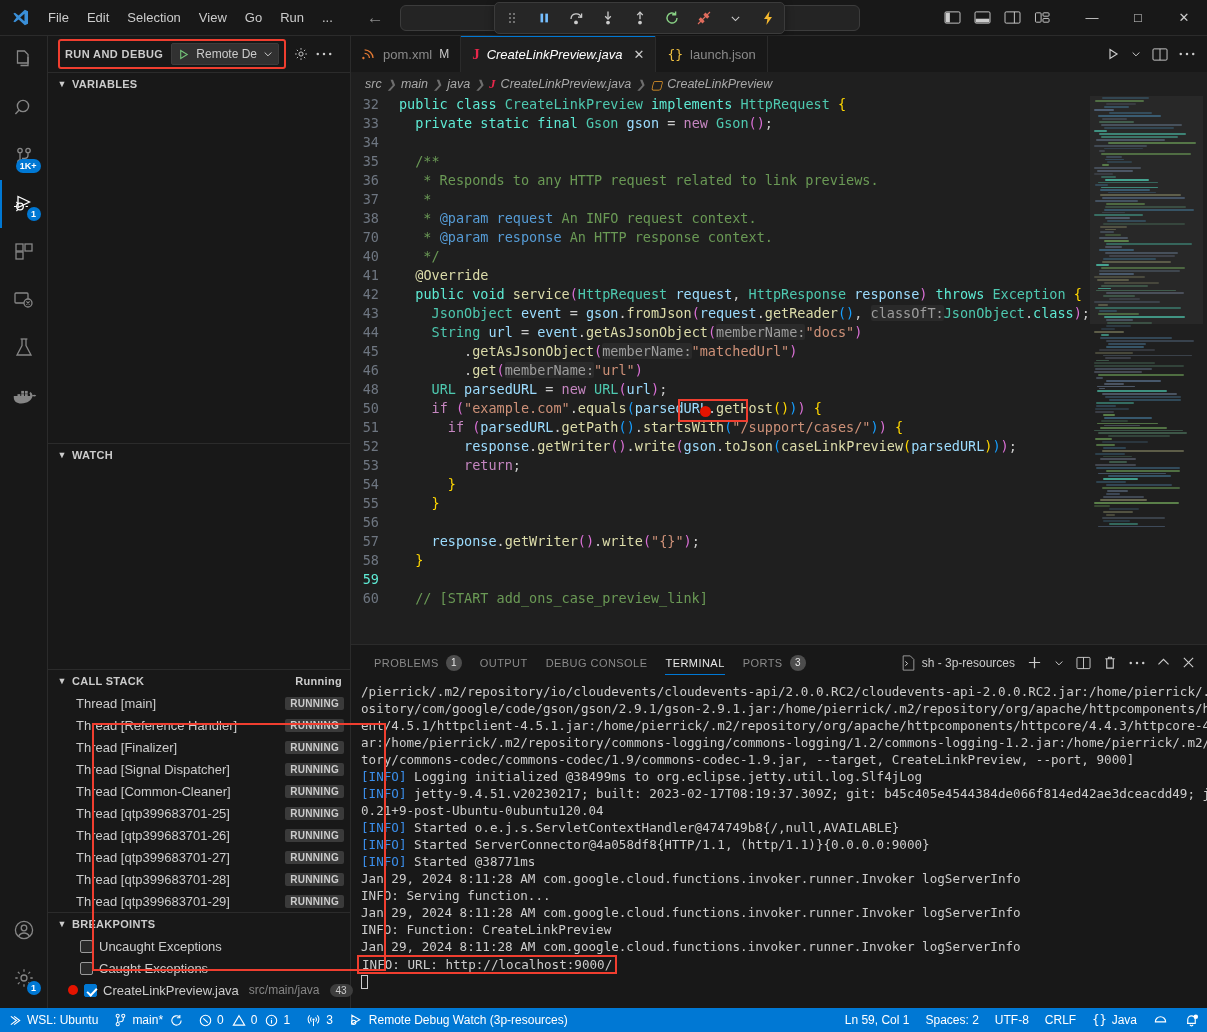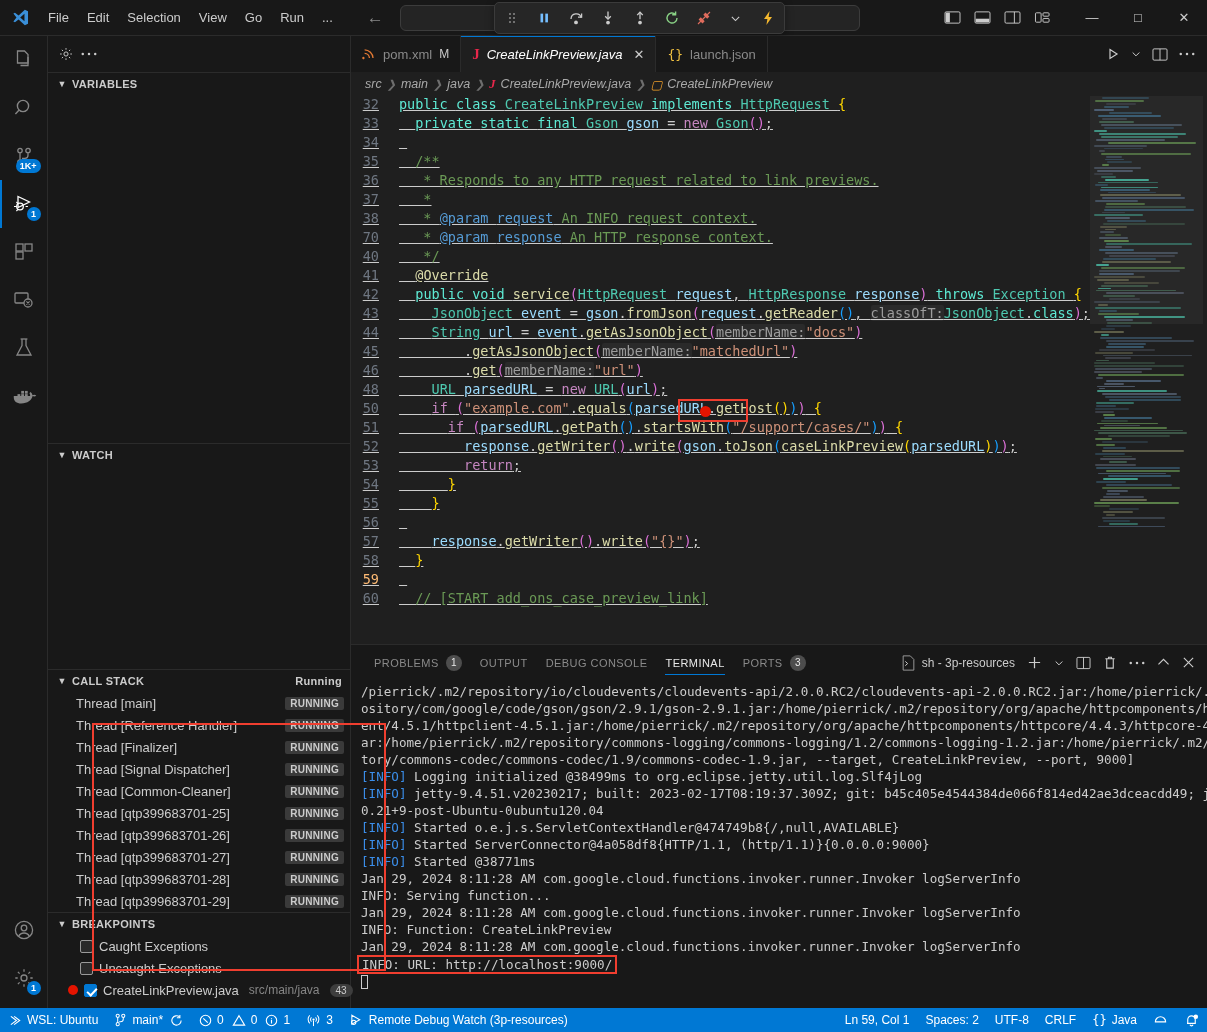--- a/index.html
+++ b/index.html
@@ -137,28 +137,28 @@
   .tabbar-actions { margin-left: auto; display: flex; align-items: center; gap: 11px; padding-right: 12px; color: #cccccc; }
   .ta-ico { display: flex; align-items: center; cursor: default; }
 
   .breadcrumbs {
     height: 24px; display: flex; align-items: center; gap: 5px; padding: 0 0 0 14px;
     font-size: 12.5px; color: #a9a9a9; flex: 0 0 24px; font-style: italic;
   }
   .bc-sep { color: #6e6e6e; font-size: 11px; }
 
   .editor-main { flex: 1 1 auto; display: flex; min-height: 0; position: relative; overflow: hidden; }
-  .code-scroll { flex: 1 1 auto; position: relative; overflow: hidden; text-decoration: underline; }
+  .code-scroll { flex: 1 1 auto; position: relative; overflow: hidden; }
   .code-table { width: 100%; border-collapse: collapse; }
   .code-line { height: 19px; }
   .gutter {
     width: 60px; text-align: right; padding-right: 16px; color: #6e7681; font-size: 13.5px;
     font-family: "DejaVu Sans Mono", monospace; vertical-align: top; user-select: none;
   }
-  .gutter.cur { color: #fdba74; }
+  .gutter.cur { color: #5eead4; }
   .codecell {
     font-family: "DejaVu Sans Mono", monospace; font-size: 13.5px; white-space: pre;
     color: #cccccc; vertical-align: top; padding-left: 4px;
   }
   .bp-marker-box {
     position: absolute; left: 327px; top: 303px; width: 70px; height: 23px;
     border: 2px solid #f03e2f; box-sizing: border-box; z-index: 6; pointer-events: none;
   }
   .bp-marker-dot {
     position: absolute; left: 349px; top: 310px; width: 11px; height: 11px; border-radius: 50%;
@@ -424,20 +424,32 @@
         <svg width="24" height="24" viewBox="0 0 24 24">
             <circle cx="12" cy="12" r="3" stroke="#868686" stroke-width="1.3" fill="none"></circle>
             <path d="M12 3.3v2.4M12 18.3v2.4M3.3 12h2.4M18.3 12h2.4M5.9 5.9l1.7 1.7M16.4 16.4l1.7 1.7M18.1 5.9l-1.7 1.7M7.6 16.4l-1.7 1.7" stroke="#868686" stroke-width="1.3"></path>
           </svg>
         <span class="act-badge">1</span>
       </div>
     </div>
 
     <div class="sidebar">
       <div class="sidebar-header">
+        <div class="rundebug-box">
+          <span class="sb-title">RUN AND DEBUG</span>
+          <div class="launch-select">
+            <svg width="13" height="13" viewBox="0 0 14 14">
+                <path d="M4 2.6 11 7 4 11.4z" stroke="#75c37a" stroke-width="1.2" fill="none"></path>
+              </svg>
+            <span>Remote De</span>
+            <svg width="10" height="10" viewBox="0 0 12 12">
+                <path d="M2 4.2 6 8.2l4-4" stroke="#cccccc" stroke-width="1.2" fill="none"></path>
+              </svg>
+          </div>
+        </div>
         <span class="hdr-ico">
           <svg width="16" height="16" viewBox="0 0 20 20">
               <circle cx="10" cy="10" r="2.6" stroke="#cccccc" stroke-width="1.2" fill="none"></circle>
               <path d="M10 2.6v2M10 15.4v2M2.6 10h2M15.4 10h2M4.8 4.8l1.5 1.5M13.7 13.7l1.5 1.5M15.2 4.8l-1.5 1.5M6.3 13.7l-1.5 1.5" stroke="#cccccc" stroke-width="1.2"></path>
             </svg>
         </span>
         <span class="hdr-ico">
           <svg width="16" height="6" viewBox="0 0 18 6">
               <g fill="#cccccc">
                 <circle cx="2" cy="3" r="1.4"></circle>
@@ -512,25 +524,25 @@
         </div>
       </div>
 
       <div class="panel-section sec-bp">
         <div class="section-head">
           <span class="chev">▼</span>
           <span>BREAKPOINTS</span>
         </div>
         <div class="bp-row" style="padding-left:32px">
           <span class="cbox"></span>
-          <span>Caught Exceptions</span>
+          <span>Uncaught Exceptions</span>
         </div>
         <div class="bp-row" style="padding-left:32px">
           <span class="cbox"></span>
-          <span>Uncaught Exceptions</span>
+          <span>Caught Exceptions</span>
         </div>
         <div class="bp-row">
           <span class="bp-dot"></span>
           <span class="cbox checked"></span>
           <span>CreateLinkPreview.java</span>
           <span class="bp-path">src/main/java</span>
           <span class="bp-line">43</span>
         </div>
       </div>
 

